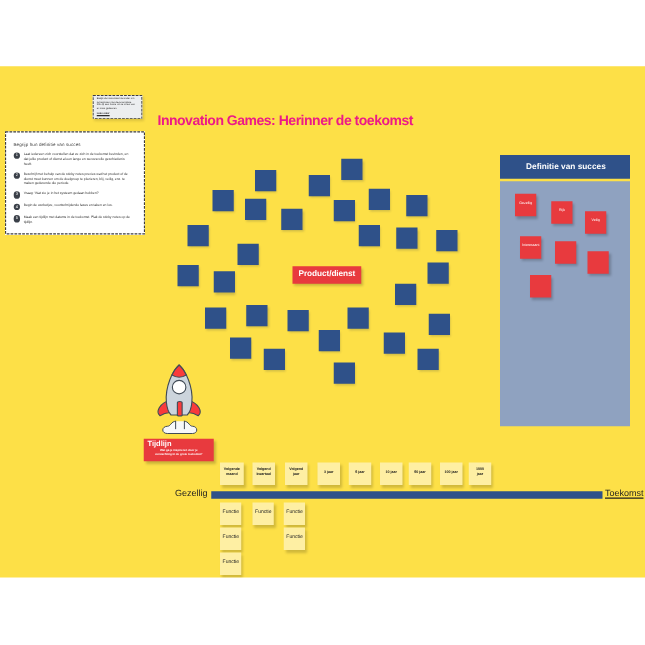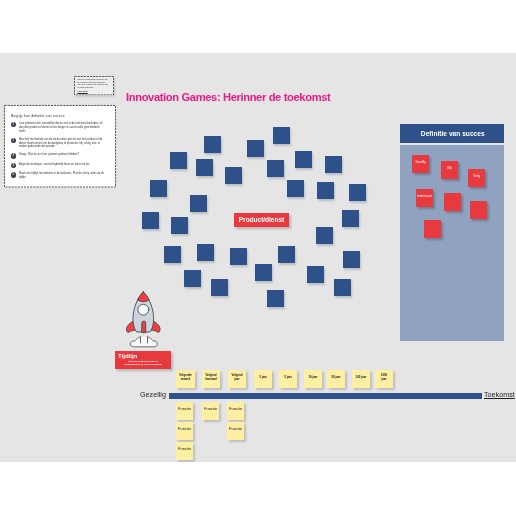--- a/index.html
+++ b/index.html
@@ -1,17 +1,17 @@
 <!DOCTYPE html>
 <html><head>
 <meta charset="utf-8">
 <style>
   html,body{margin:0;padding:0;}
   body{width:516px;height:516px;background:#ffffff;font-family:"Liberation Sans",sans-serif;overflow:hidden;}
-  #board{position:absolute;left:0;top:53px;width:516px;height:409px;background:#e5e5e5;overflow:hidden;}
+  #board{position:absolute;left:0;top:53px;width:516px;height:409px;background:#fde047;overflow:hidden;}
   .sq{position:absolute;width:17px;height:17px;background:#2f5189;box-shadow:0.8px 1.6px 1.8px rgba(40,50,70,0.22);}
   .rsq{position:absolute;background:#e83a3e;box-shadow:1.5px 2px 2px rgba(0,0,0,0.22);display:flex;align-items:center;justify-content:center;text-align:center;color:#fff;}
 
   .dashbox{position:absolute;background:#fff;box-sizing:border-box;}
   .dashframe{position:absolute;left:0;top:0;width:100%;height:100%;pointer-events:none;overflow:visible;}
   .small-note{left:74px;top:23px;width:40px;height:19.4px;background:#eceef0;padding:2.3px 3.4px;box-shadow:1px 1.5px 2px rgba(0,0,0,0.13);border-width:0.7px;overflow:hidden;}
   .sn-body{font-size:2.0px;line-height:2.5px;color:#2b2b2b;}
   .sn-link{font-size:2.1px;color:#2b2b2b;margin-top:1.9px;text-decoration:underline;font-weight:bold;line-height:2.4px;}
   .instr{left:3.8px;top:52px;width:112px;height:82.5px;padding:8.5px 10px 0 7px;}
   .instr-h{font-size:3.6px;font-weight:500;color:#3a3a3a;margin-bottom:4.2px;letter-spacing:0.1px;}

